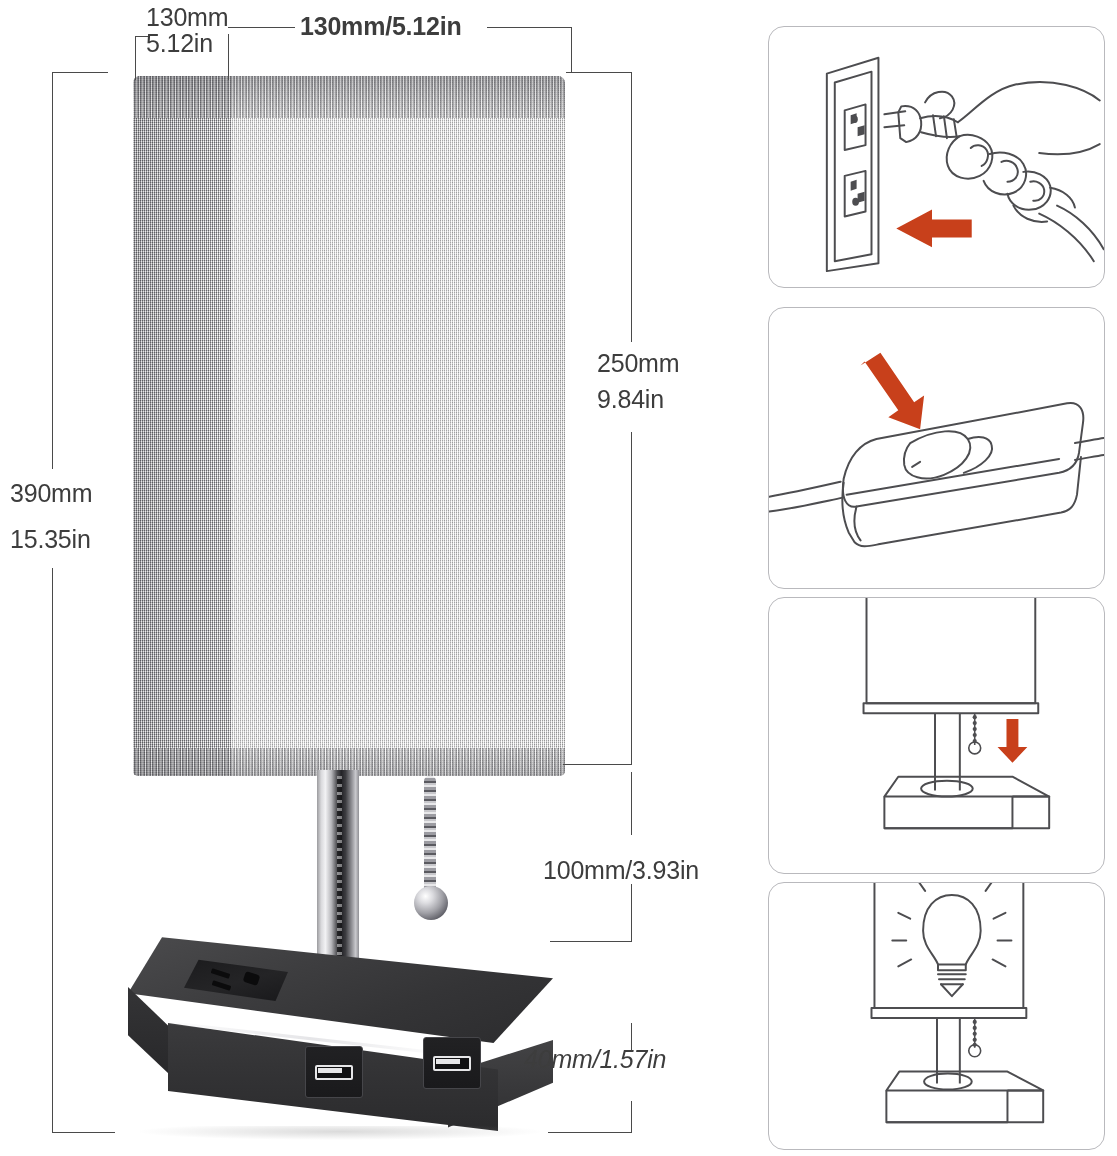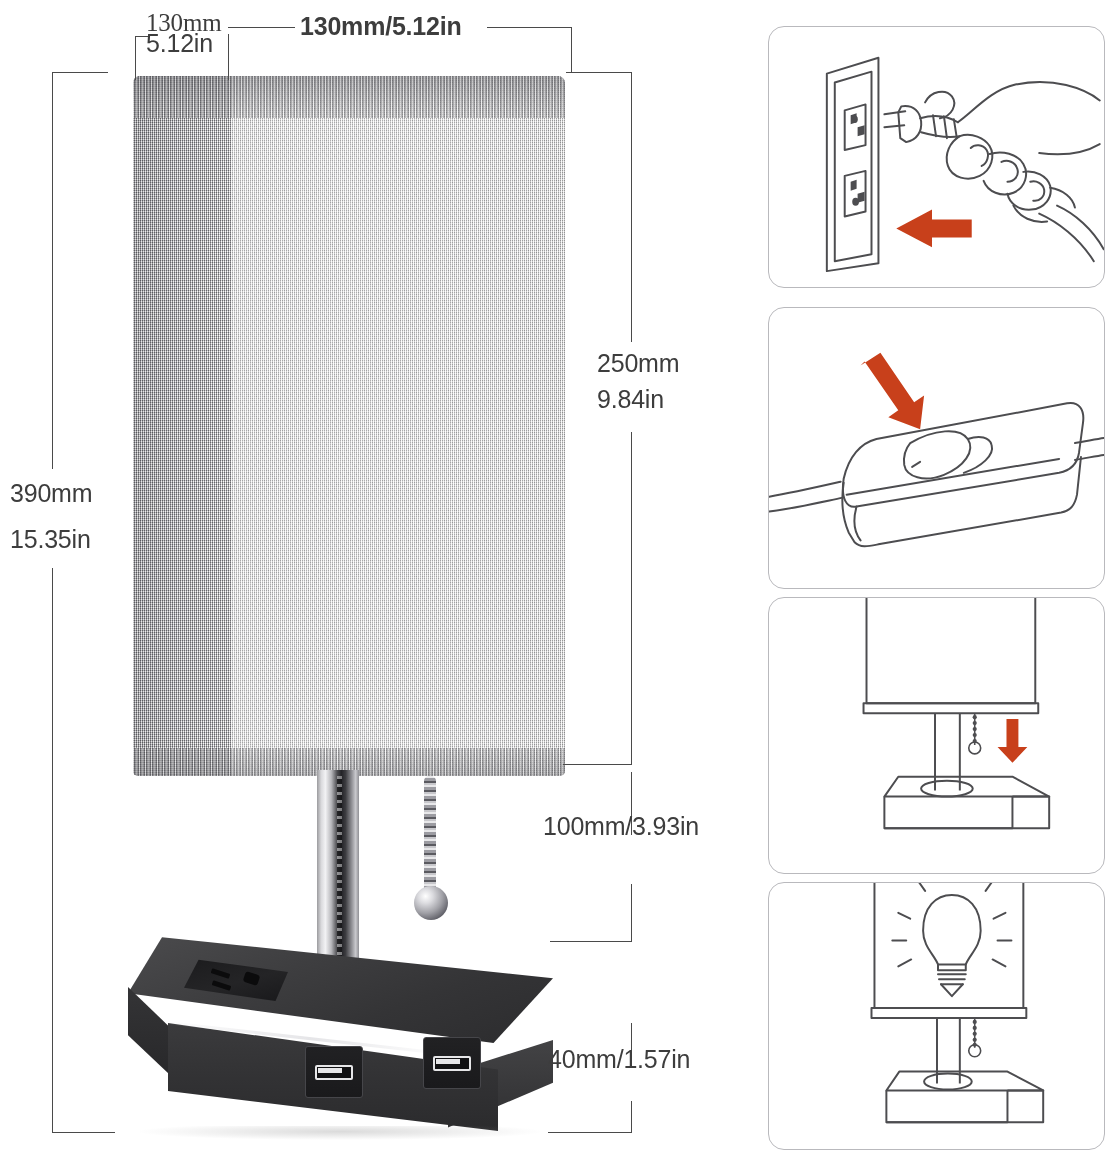--- a/index.html
+++ b/index.html
@@ -298,21 +298,21 @@
     <div class="usb-port" style="left:423px;top:1037px;">
       <div class="usb-slot"></div>
       <div class="usb-tongue"></div>
     </div>
 
     <div id="base-shadow"></div>
 
     <div class="dim-line dim-v" style="left:135px;top:36px;height:44px;"></div>
     <div class="dim-line dim-h" style="left:135px;top:36px;width:14px;"></div>
     <div class="dim-line dim-v" style="left:228px;top:34px;height:46px;"></div>
-    <div class="dim-label two-line" style="left:146px;top:8px;font-family:Liberation Serif, serif;">130mm</div>
+    <div class="dim-label two-line" style="left:146px;top:2px;">130mm</div>
     <div class="dim-label two-line" style="left:146px;top:28px;">5.12in</div>
 
     <div class="dim-line dim-h" style="left:228px;top:27px;width:67px;"></div>
     <div class="dim-line dim-h" style="left:487px;top:27px;width:85px;"></div>
     <div class="dim-line dim-v" style="left:571px;top:27px;height:45px;"></div>
     <div class="dim-label" style="left:300px;top:11px;font-weight:bold;">130mm/5.12in</div>
 
     <div class="dim-line dim-h" style="left:52px;top:72px;width:56px;"></div>
     <div class="dim-line dim-v" style="left:52px;top:72px;height:397px;"></div>
     <div class="dim-line dim-v" style="left:52px;top:568px;height:565px;"></div>
@@ -323,26 +323,26 @@
     <div class="dim-line dim-h" style="left:566px;top:72px;width:66px;"></div>
     <div class="dim-line dim-v" style="left:631px;top:72px;height:270px;"></div>
     <div class="dim-line dim-v" style="left:631px;top:432px;height:333px;"></div>
     <div class="dim-line dim-h" style="left:563px;top:764px;width:69px;"></div>
     <div class="dim-label" style="left:597px;top:348px;">250mm</div>
     <div class="dim-label" style="left:597px;top:384px;">9.84in</div>
 
     <div class="dim-line dim-v" style="left:631px;top:772px;height:63px;"></div>
     <div class="dim-line dim-v" style="left:631px;top:884px;height:57px;"></div>
     <div class="dim-line dim-h" style="left:550px;top:941px;width:82px;"></div>
-    <div class="dim-label" style="left:543px;top:811px;">100mm/3.93in</div>
+    <div class="dim-label" style="left:543px;top:855px;">100mm/3.93in</div>
 
     <div class="dim-line dim-v" style="left:631px;top:1023px;height:29px;"></div>
     <div class="dim-line dim-v" style="left:631px;top:1101px;height:31px;"></div>
     <div class="dim-line dim-h" style="left:548px;top:1132px;width:84px;"></div>
-    <div class="dim-label" style="left:548px;top:1044px;">40mm/1.57in</div>
+    <div class="dim-label" style="left:524px;top:1044px;font-style:italic;">40mm/1.57in</div>
   </div>
 
   <div class="panel" style="top:26px;height:262px;">
     <svg viewBox="0 0 337 262" xmlns="http://www.w3.org/2000/svg">
       <g fill="none" stroke="#4d4d50" stroke-width="2" stroke-linecap="round" stroke-linejoin="round">
 
         <path d="M58 47 L110 31 L110 238 L58 246 Z"></path>
         <path d="M66 56 L103 45 L103 229 L66 236 Z"></path>
 
         <path d="M76 84 L97 78 L97 119 L76 124 Z"></path>

